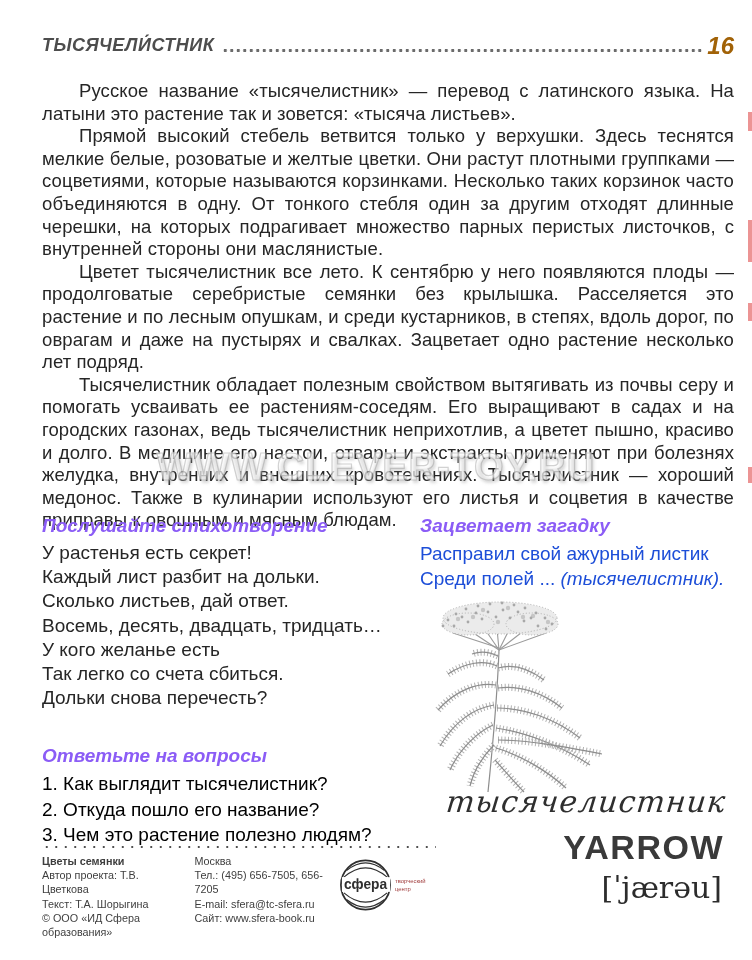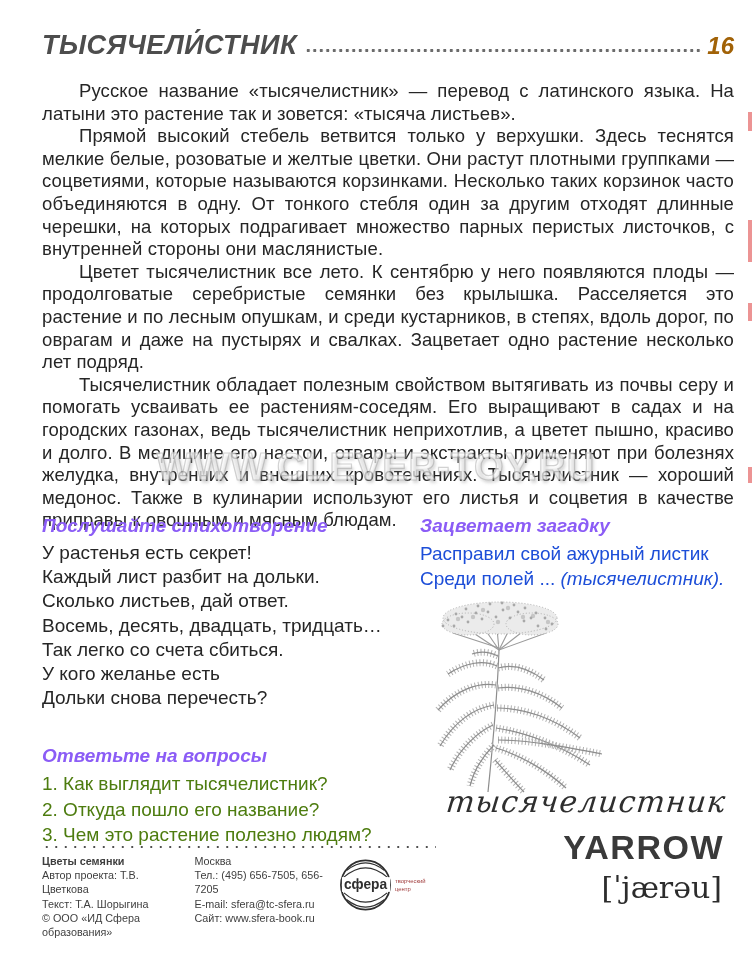--- a/index.html
+++ b/index.html
@@ -4,21 +4,21 @@
 <style>
   html,body{margin:0;padding:0;background:#888;}
   .page{
     position:relative; width:752px; height:960px; background:#ffffff;
     font-family:"Liberation Sans", sans-serif; color:#2a2a2a; overflow:hidden;
     margin:0 auto;
   }
   
   .header{position:absolute; top:30px; left:42px; right:18px; display:flex; align-items:flex-end;}
   .title{
-    font-size:27px; font-weight:bold; font-style:italic; letter-spacing:.5px;
+    font-size:18px; font-weight:bold; font-style:italic; letter-spacing:.5px;
     color:#4d4d4d; white-space:nowrap; line-height:30px;
   }
   .leader{
     flex:1; height:5px; margin:0 4px 7px 8px;
     background-image:radial-gradient(circle,#6b6b6b 1.6px, transparent 1.9px);
     background-size:6.5px 5px; background-repeat:repeat-x; background-position:left center;
   }
   .pagenum{font-size:24px; font-weight:600; font-style:italic; color:#a16207; line-height:28px;}
   
   .article{position:absolute; top:80px; left:42px; width:692px;}
@@ -36,21 +36,21 @@
     z-index:6; white-space:nowrap;
   }
   
   .sec-heading{font-size:19px; font-weight:bold; font-style:italic; color:#8b5cf6; margin-bottom:3px; line-height:25px;}
   .poem-block{position:absolute; top:513px; left:42px; width:382px;}
   .poem-line{font-size:19px; line-height:24.2px; color:#262626;}
   .riddle-block{position:absolute; top:513px; left:420px; width:320px;}
   .riddle-line{font-size:19px; line-height:25px; color:#1d4ed8;}
   .riddle-answer{font-style:italic;}
   .questions-block{position:absolute; top:743px; left:42px; width:388px;}
-  .question-line{font-size:19px; line-height:25.5px; color:#4d7c0f;}
+  .question-line{font-size:19px; line-height:25.5px; color:#000000;}
   
   .plant{position:absolute; top:588px; left:428px;}
   .rib{stroke:#8d8d8d; stroke-width:1.2; fill:none;}
   .pinnae{stroke:#b1b1b1; stroke-width:7; fill:none; stroke-dasharray:1 2.4;}
   .pedicel{stroke:#9a9a9a; stroke-width:1.1;}
   .cloudfill{fill:#ebebeb;}
   .cloudline{fill:none; stroke:#b0b0b0; stroke-width:1; stroke-dasharray:1 2;}
   
   .vocab-hand{
     position:absolute; top:784px; right:26px; width:330px; text-align:right;
@@ -104,22 +104,22 @@
   </div>
 
   <div class="watermark">WWW.CLEVER-TOY.RU</div>
 
   <div class="poem-block">
     <div class="sec-heading">Послушайте стихотворение</div>
     <div class="poem-line">У растенья есть секрет!</div>
     <div class="poem-line">Каждый лист разбит на дольки.</div>
     <div class="poem-line">Сколько листьев, дай ответ.</div>
     <div class="poem-line">Восемь, десять, двадцать, тридцать…</div>
+    <div class="poem-line">У кого желанье есть</div>
     <div class="poem-line">Так легко со счета сбиться.</div>
-    <div class="poem-line">У кого желанье есть</div>
     <div class="poem-line">Дольки снова перечесть?</div>
   </div>
 
   <div class="riddle-block">
     <div class="sec-heading">Зацветает загадку</div>
     <div class="riddle-line">Расправил свой ажурный листик</div>
     <div class="riddle-line"><span>Среди полей ... </span><span class="riddle-answer">(тысячелистник).</span></div>
   </div>
 
   <svg class="plant" width="300" height="212" viewBox="0 0 300 212">

